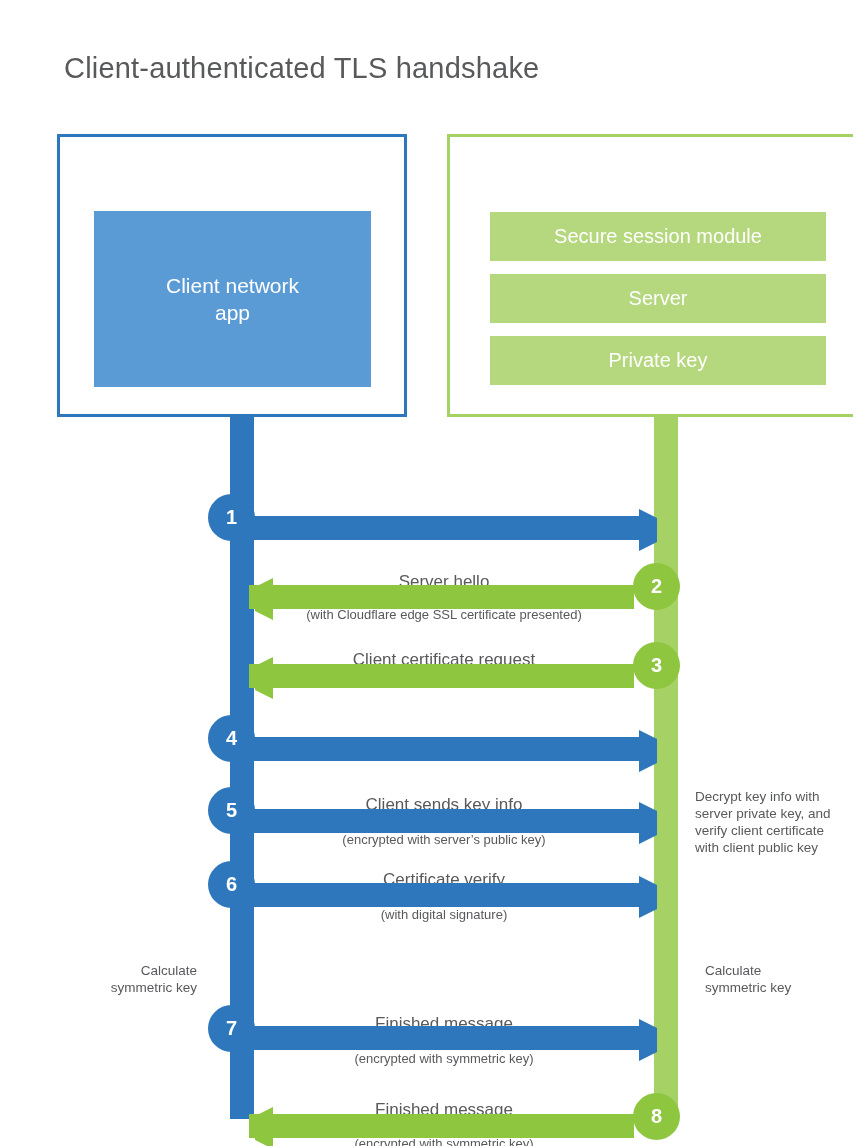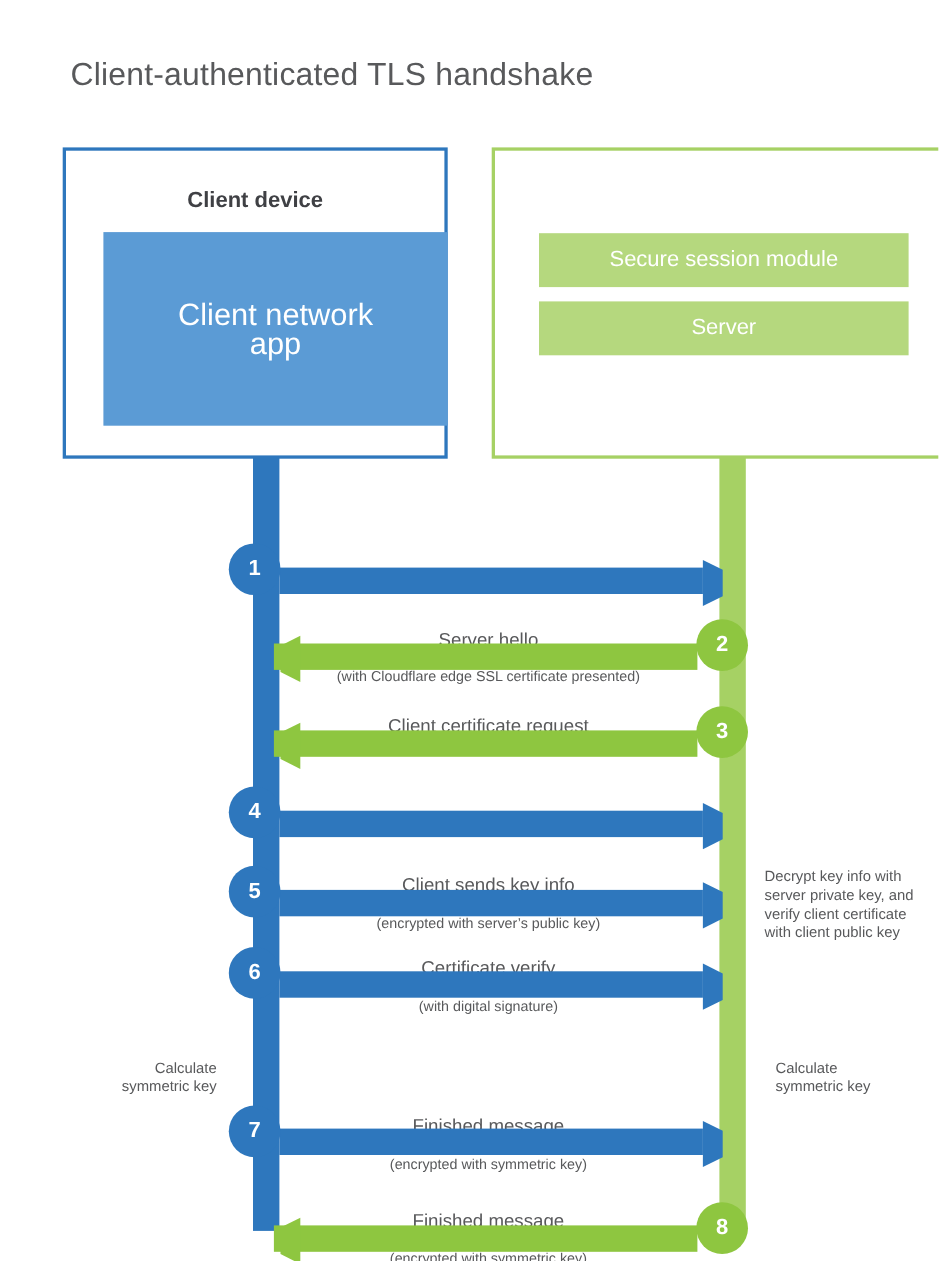--- a/index.html
+++ b/index.html
@@ -25,24 +25,24 @@
   .client-box{left:33px;width:350px;border:3px solid var(--blue,#2E77BD);}
   .server-box{left:423px;width:422px;border:3px solid var(--green-line,#A6D164);}
   .actor-title{
     position:absolute;top:135px;text-align:center;
     font-size:20px;font-weight:bold;color:var(--heading,#3F4044);
   }
   .client-title{left:33px;width:350px;}
   .server-title{left:423px;width:422px;}
 
   .inner-app-box{
-    position:absolute;left:70px;top:187px;width:313px;height:176px;
+    position:absolute;left:70px;top:187px;width:277px;height:176px;
     background:var(--blue-light,#5B9BD5);
     display:flex;align-items:center;justify-content:center;text-align:center;
-    color:#fff;font-size:28px;line-height:27px;white-space:pre-line;
+    color:#fff;font-size:21px;line-height:27px;white-space:pre-line;
   }
   .module-bar{
     position:absolute;left:466px;width:336px;height:49px;
     background:var(--green-bar,#B5D87E);
     display:flex;align-items:center;justify-content:center;
     color:#fff;font-size:20px;
   }
   .bar-0{top:188px;}
   .bar-1{top:250px;}
   .bar-2{top:312px;}
@@ -84,27 +84,27 @@
   .calc-right{left:669px;top:926px;width:125px;text-align:left;}
 </style>
 </head>
 <body>
 
 <div class="canvas">
 
   <div class="diagram-title">Client-authenticated TLS handshake</div>
 
   <div class="actor-box client-box"></div>
-  <div class="actor-title client-title">Client device</div>
   <div class="inner-app-box">Client network
 app</div>
 
   <div class="actor-box server-box"></div>
   <div class="module-bar bar-0">Secure session module</div>
   <div class="module-bar bar-1">Server</div>
+  <div class="module-bar bar-2">Private key</div>
 
   <div class="vline vline-client"></div>
   <div class="vline vline-server"></div>
 
   <div class="arrow-line arrow-line-right" style="top:492px"></div>
   <div class="arrow-head arrow-head-right" style="top:485px"></div>
   <div class="circle circle-blue" style="top:470px">1</div>
 
   <div class="step-label" style="top:536px">Server hello</div>
   <div class="arrow-line arrow-line-left" style="top:561px"></div>

